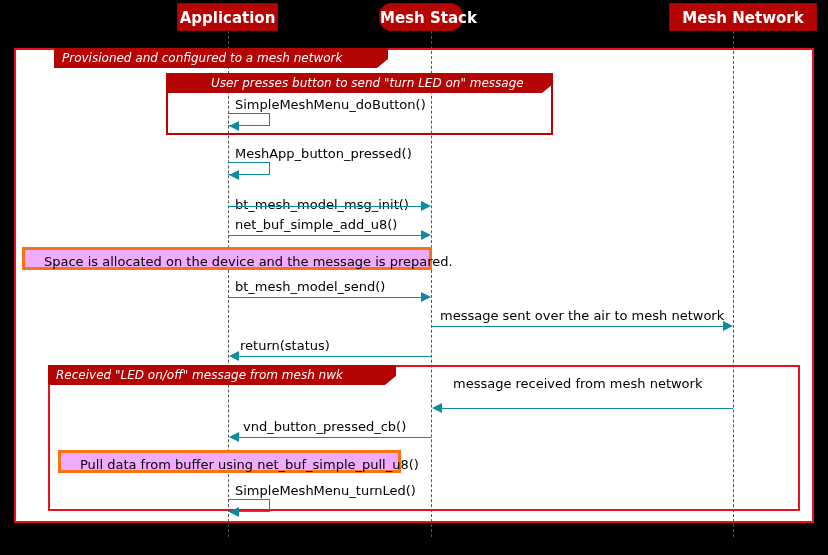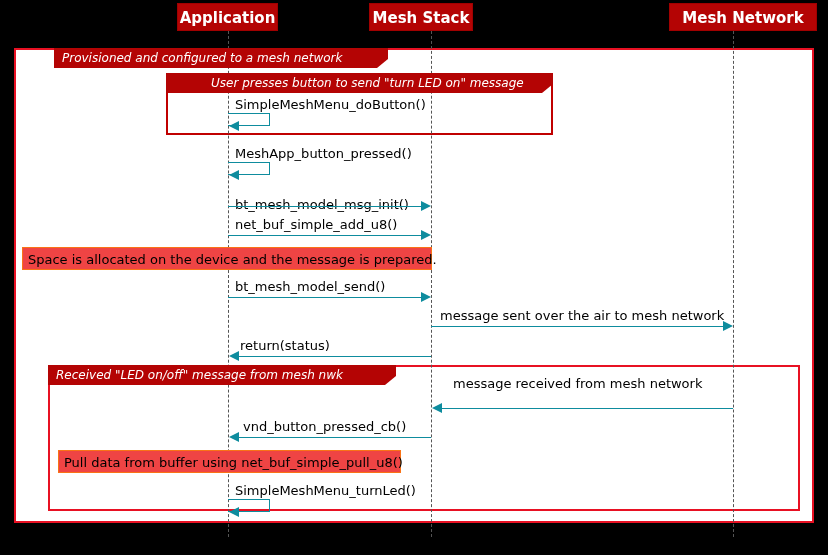--- a/index.html
+++ b/index.html
@@ -69,26 +69,26 @@
     padding-right: 18px;
   }
   .group-label.full {
     clip-path: polygon(0 0, 100% 0, 100% 55%, calc(100% - 11px) 100%, 0 100%);
     padding-right: 14px;
   }
 
   
   .note {
     position: absolute;
-    background: #ef4444;
-    border: 1px solid #f97316;
+    background: #f0abfc;
+    border: 3px solid #f97316;
     color: #000000;
     font-size: 13px;
     line-height: 19px;
-    padding: 2px 5px;
+    padding: 2px 19px;
     box-sizing: border-box;
     white-space: nowrap;
   }
 
   
   .msg-line {
     position: absolute;
     height: 0;
     border-top: 1px solid #0E8C9E;
   }
@@ -139,21 +139,21 @@
   <div class="lifeline" style="left:431px; top:31px; height:506px;"></div>
   <div class="lifeline" style="left:733px; top:31px; height:506px;"></div>
 
   <div class="group-label notched" style="left:14px; top:48px; width:334px;margin-left:40px;">Provisioned and configured to a mesh network</div>
 
   <div class="group-label full" style="left:166px; top:73px; width:387px;padding-left:45px;">User presses button to send "turn LED on" message</div>
 
   <div class="group-label notched" style="left:48px; top:365px; width:348px;">Received "LED on/off" message from mesh nwk</div>
 
   <div class="participant" style="left:177px; top:3px; width:101px;">Application</div>
-  <div class="participant" style="left:369px; top:3px; width:104px;">Mesh Stack</div>
+  <div class="participant" style="left:379px; top:3px; width:84px;border-radius:12px;">Mesh Stack</div>
   <div class="participant" style="left:669px; top:3px; width:148px;">Mesh Network</div>
 
   <div class="msg-label" style="left:235px; top:97px;">SimpleMeshMenu_doButton()</div>
   <div class="self-loop" style="left:228px; top:113px; width:42px; height:13px;"></div>
   <div class="arrow-head left" style="left:229px; top:121px;"></div>
 
   <div class="msg-label" style="left:235px; top:146px;">MeshApp_button_pressed()</div>
   <div class="self-loop" style="left:228px; top:162px; width:42px; height:13px;"></div>
   <div class="arrow-head left" style="left:229px; top:170px;"></div>
 

